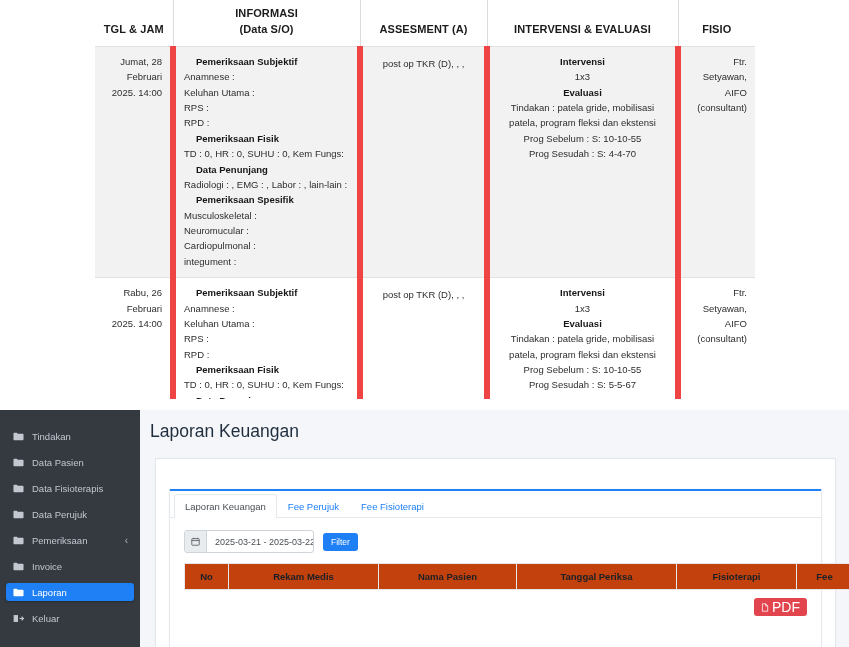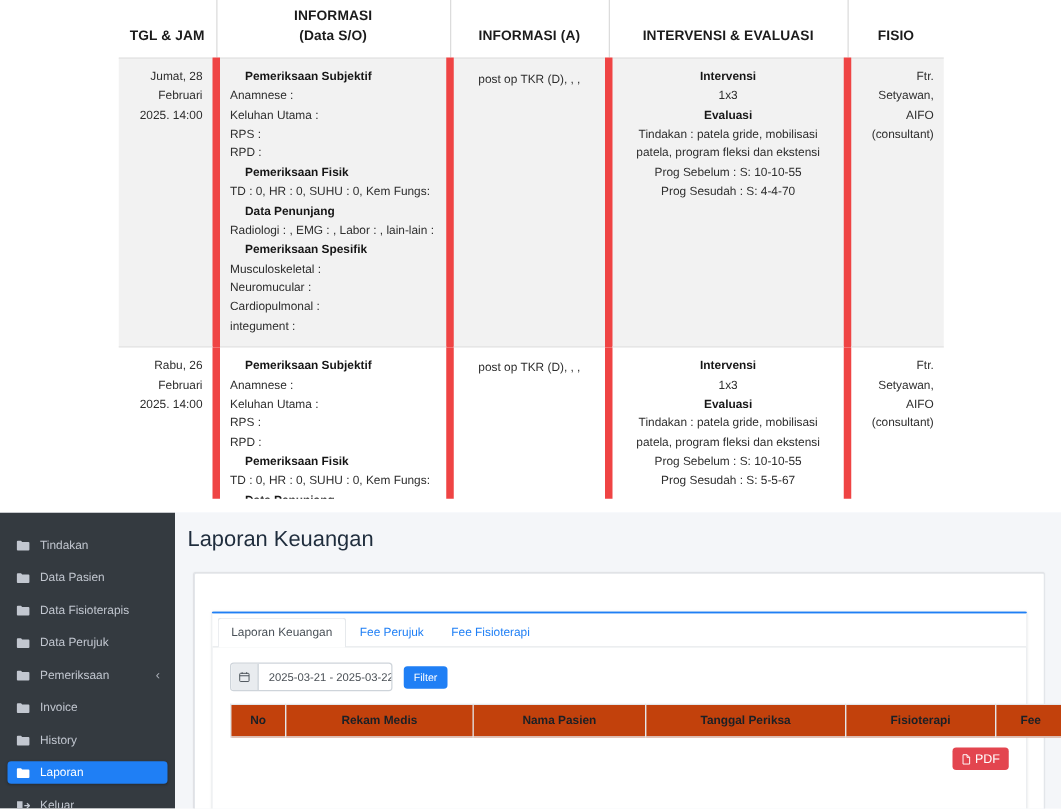--- a/index.html
+++ b/index.html
@@ -270,21 +270,21 @@
     display: flex;
     justify-content: flex-end;
     padding: 8px 14px 0 0;
   }
   #pdf-btn {
     display: inline-flex;
     align-items: center;
     gap: 3px;
     background: #e3454f;
     color: #ffffff;
-    font-size: 10px;
+    font-size: 14px;
     border: none;
     border-radius: 3px;
     height: 18px;
     padding: 0 7px;
     cursor: pointer;
     font-family: "Liberation Sans", sans-serif;
   }
   #pdf-btn svg { display: block; }
 </style>
 </head>
@@ -304,21 +304,21 @@
       <thead>
         <tr>
           <th>
             <span>TGL &amp; JAM</span>
           </th>
           <th>
             <span>INFORMASI</span><br>
             <span>(Data S/O)</span>
           </th>
           <th>
-            <span>INFORMASI (A)</span>
+            <span>ASSESMENT (A)</span>
           </th>
           <th>
             <span>INTERVENSI &amp; EVALUASI</span>
           </th>
           <th>
             <span>FISIO</span>
           </th>
         </tr>
       </thead>
       <tbody>
@@ -423,28 +423,20 @@
           <span class="s-chevron">‹</span>
         </div>
         <div class="side-item">
           <span class="s-icon">
             <svg width="11" height="9" viewBox="0 0 14 11">
               <path d="M0.6 1.6a1 1 0 011-1h3.3l1.1 1.3h6.4a1 1 0 011 1v6.5a1 1 0 01-1 1H1.6a1 1 0 01-1-1z" fill="currentColor"></path>
             </svg>
           </span>
           <span class="s-label">Invoice</span>
         </div>
-        <div class="side-item">
-          <span class="s-icon">
-            <svg width="11" height="9" viewBox="0 0 14 11">
-              <path d="M0.6 1.6a1 1 0 011-1h3.3l1.1 1.3h6.4a1 1 0 011 1v6.5a1 1 0 01-1 1H1.6a1 1 0 01-1-1z" fill="currentColor"></path>
-            </svg>
-          </span>
-          <span class="s-label">History</span>
-        </div>
         <div class="side-item active">
           <span class="s-icon">
             <svg width="11" height="9" viewBox="0 0 14 11">
               <path d="M0.6 1.6a1 1 0 011-1h3.3l1.1 1.3h6.4a1 1 0 011 1v6.5a1 1 0 01-1 1H1.6a1 1 0 01-1-1z" fill="#ffffff"></path>
             </svg>
           </span>
           <span class="s-label">Laporan</span>
         </div>
         <div class="side-item">
           <span class="s-icon">

